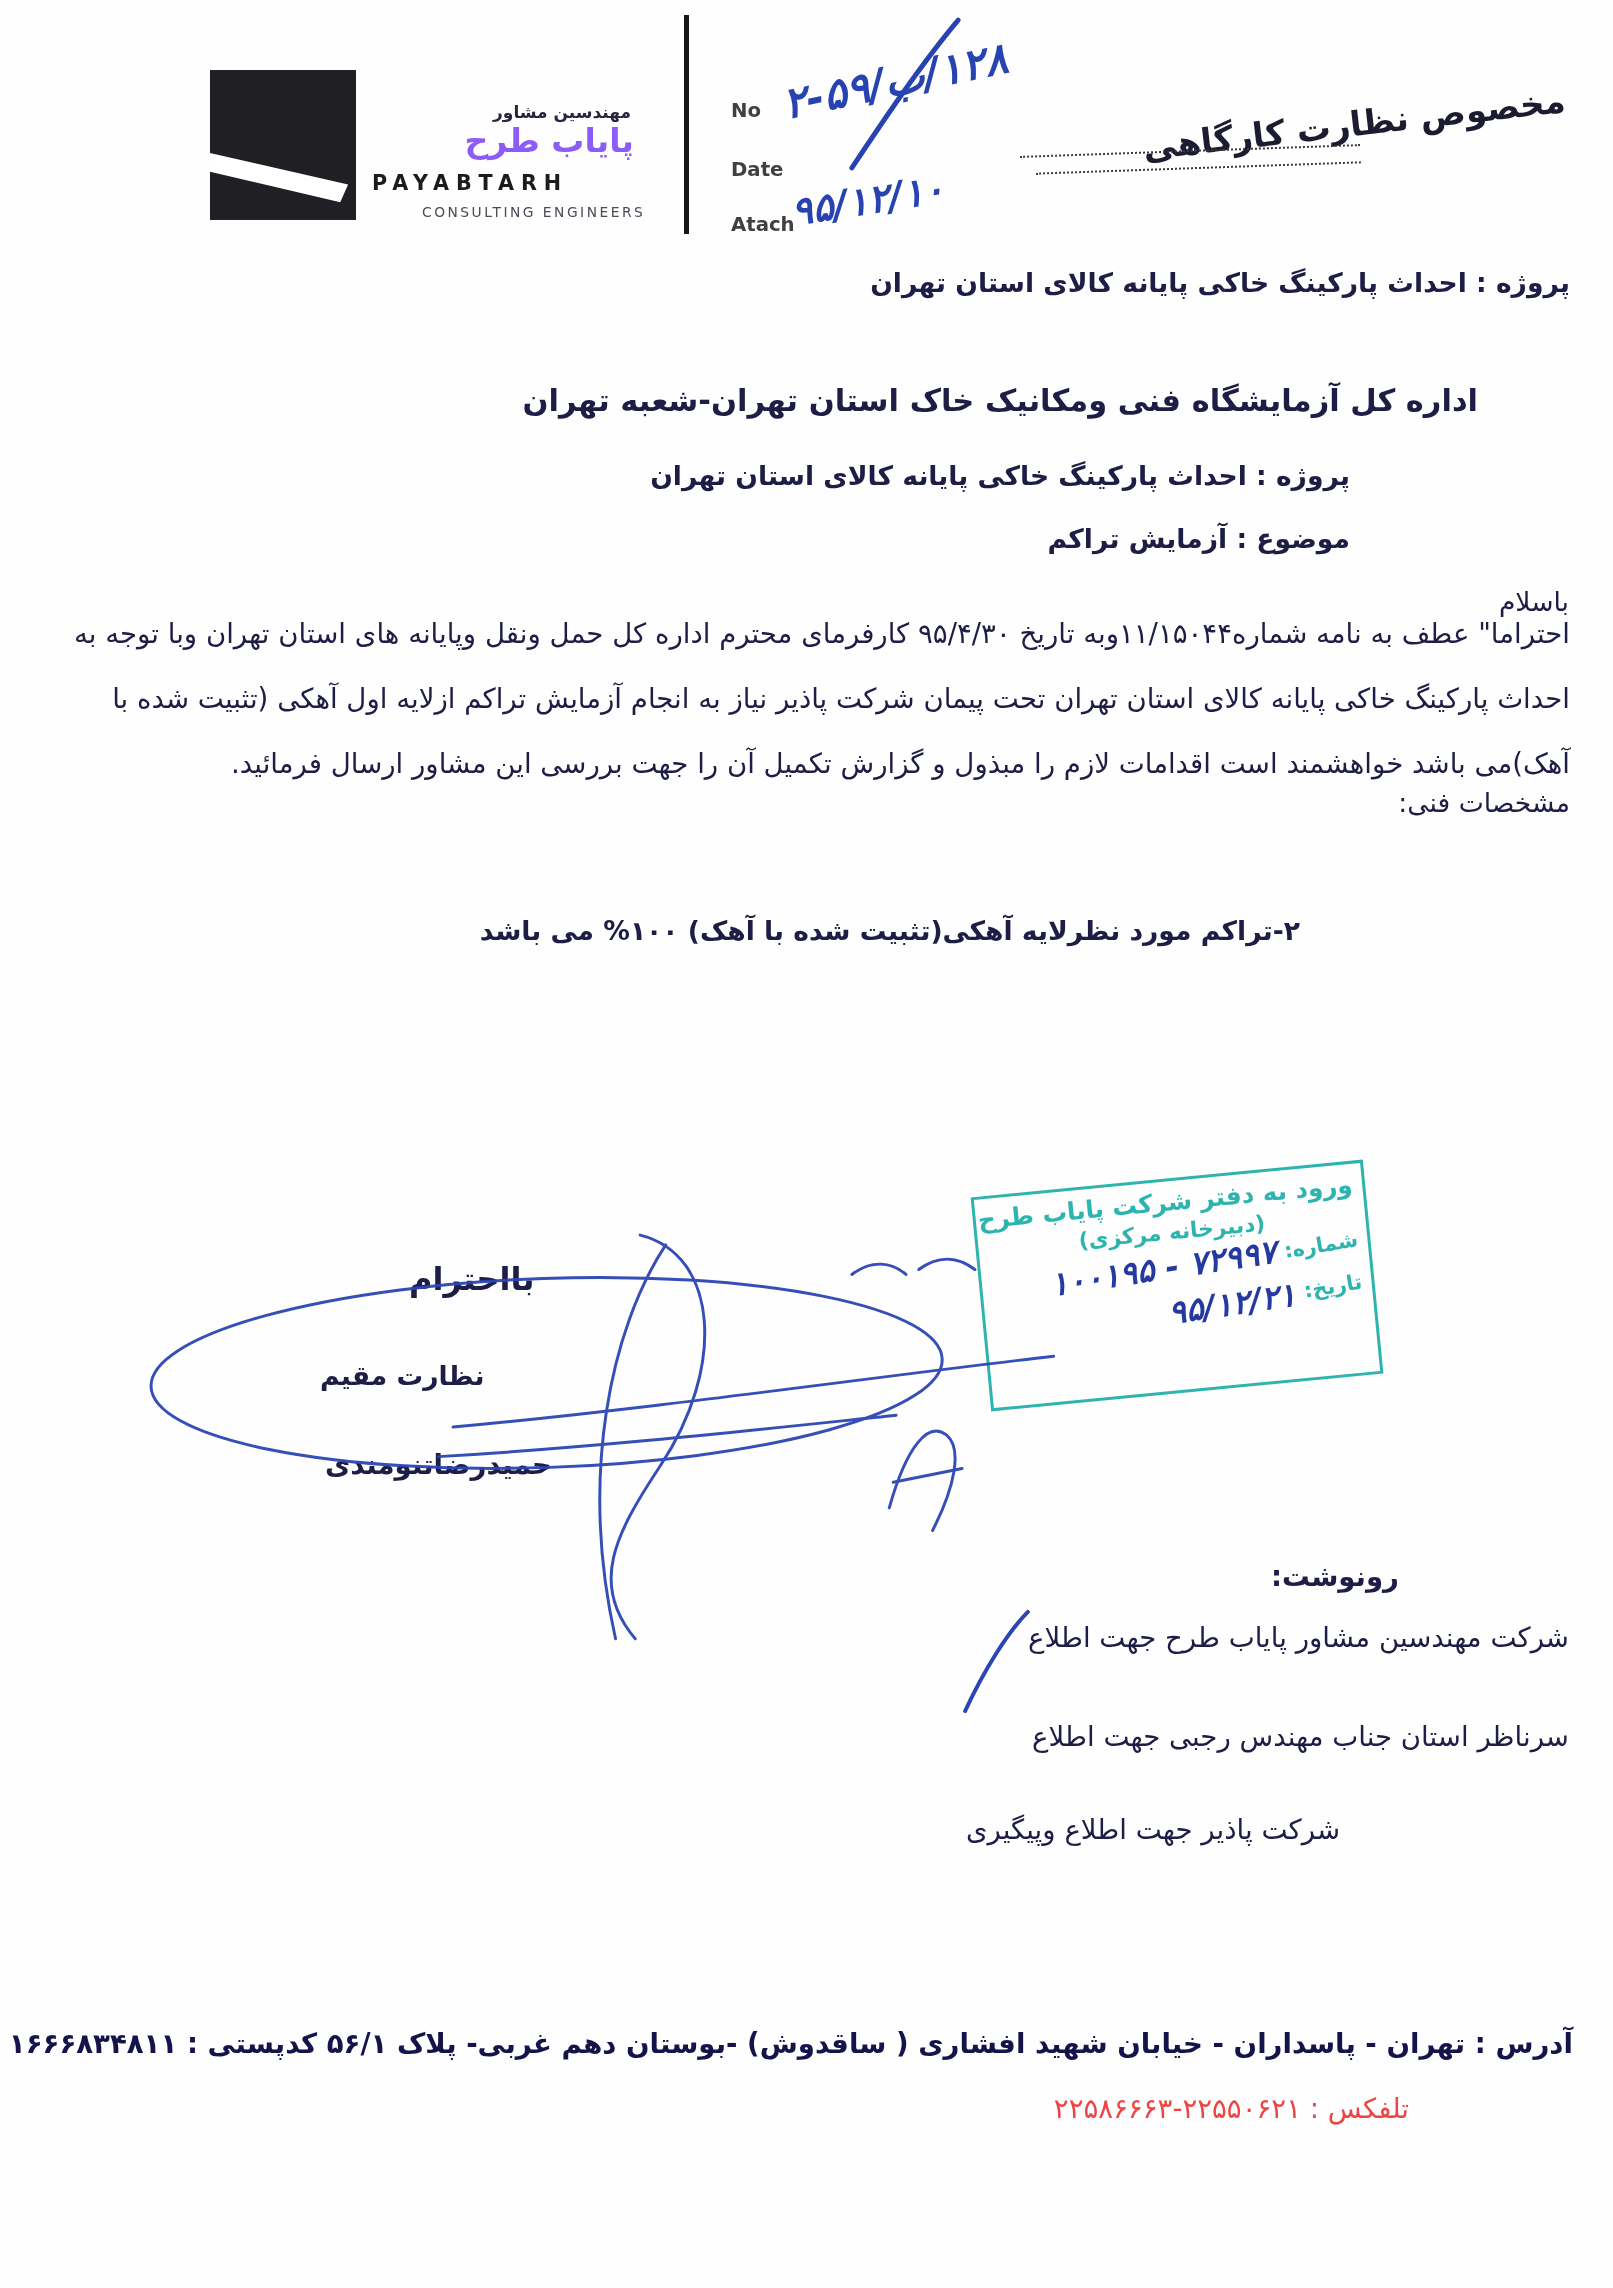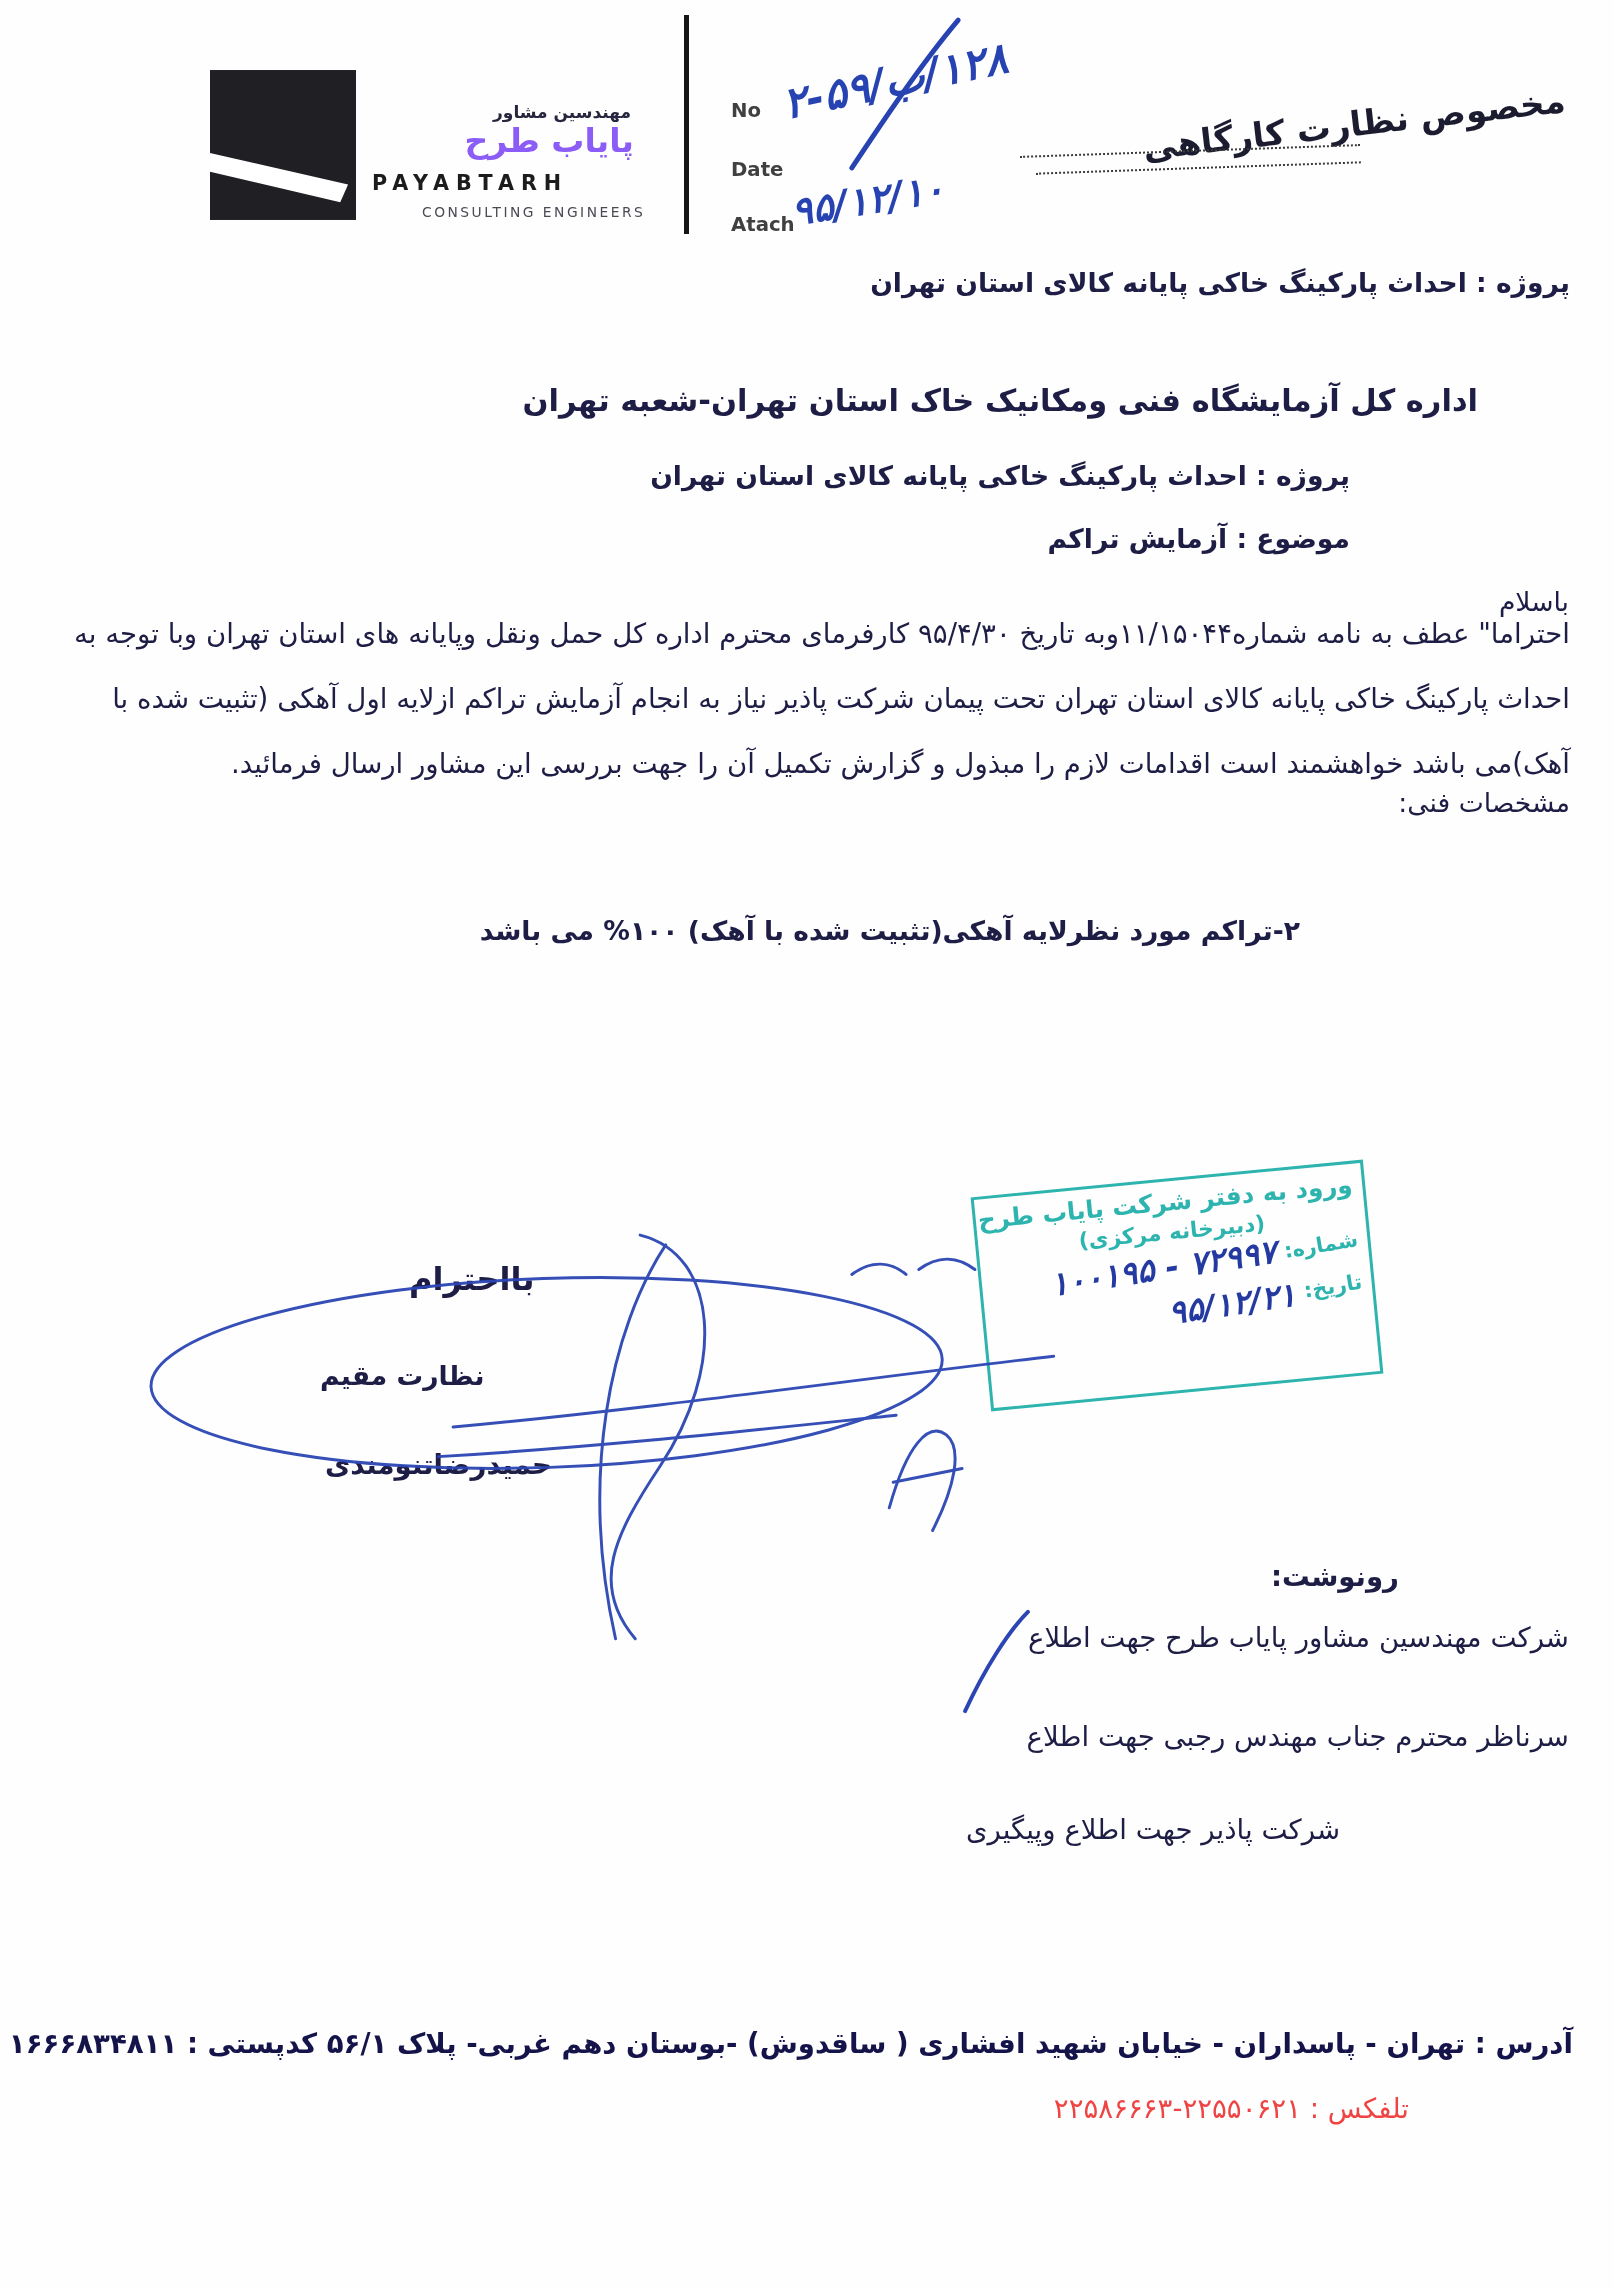--- a/index.html
+++ b/index.html
@@ -135,21 +135,21 @@
         <path d="M828 292 C846 228 868 204 886 218 C903 232 894 272 872 315"></path>
         <path d="M832 266 L902 252"></path>
         <path d="M790 55 C810 40 830 42 845 55"></path>
         <path d="M858 50 C878 35 898 37 915 50"></path>
       </g>
     </svg>
   </div>
 
   <div class="abs rtl copies-label">رونوشت:</div>
   <div class="abs rtl copy1">شرکت مهندسین مشاور پایاب طرح جهت اطلاع</div>
-  <div class="abs rtl copy2">سرناظر محترم جناب مهندس رجبی جهت اطلاع</div>
+  <div class="abs rtl copy2">سرناظر استان جناب مهندس رجبی جهت اطلاع</div>
   <div class="abs rtl copy3">شرکت پاذیر جهت اطلاع وپیگیری</div>
   <div class="abs check-svg">
     <svg width="79" height="108" viewBox="0 0 80 110">
       <path d="M8 105 C28 62 52 24 72 4" stroke="#2b46b4" stroke-width="4" fill="none" stroke-linecap="round"></path>
     </svg>
   </div>
 
   <div class="abs rtl footer-address">آدرس : تهران - پاسداران - خیابان شهید افشاری ( ساقدوش) -بوستان دهم غربی- پلاک ۵۶/۱ کدپستی : ۱۶۶۶۸۳۴۸۱۱</div>
   <div class="abs rtl footer-fax">تلفکس : ۲۲۵۵۰۶۲۱-۲۲۵۸۶۶۶۳</div>
 

